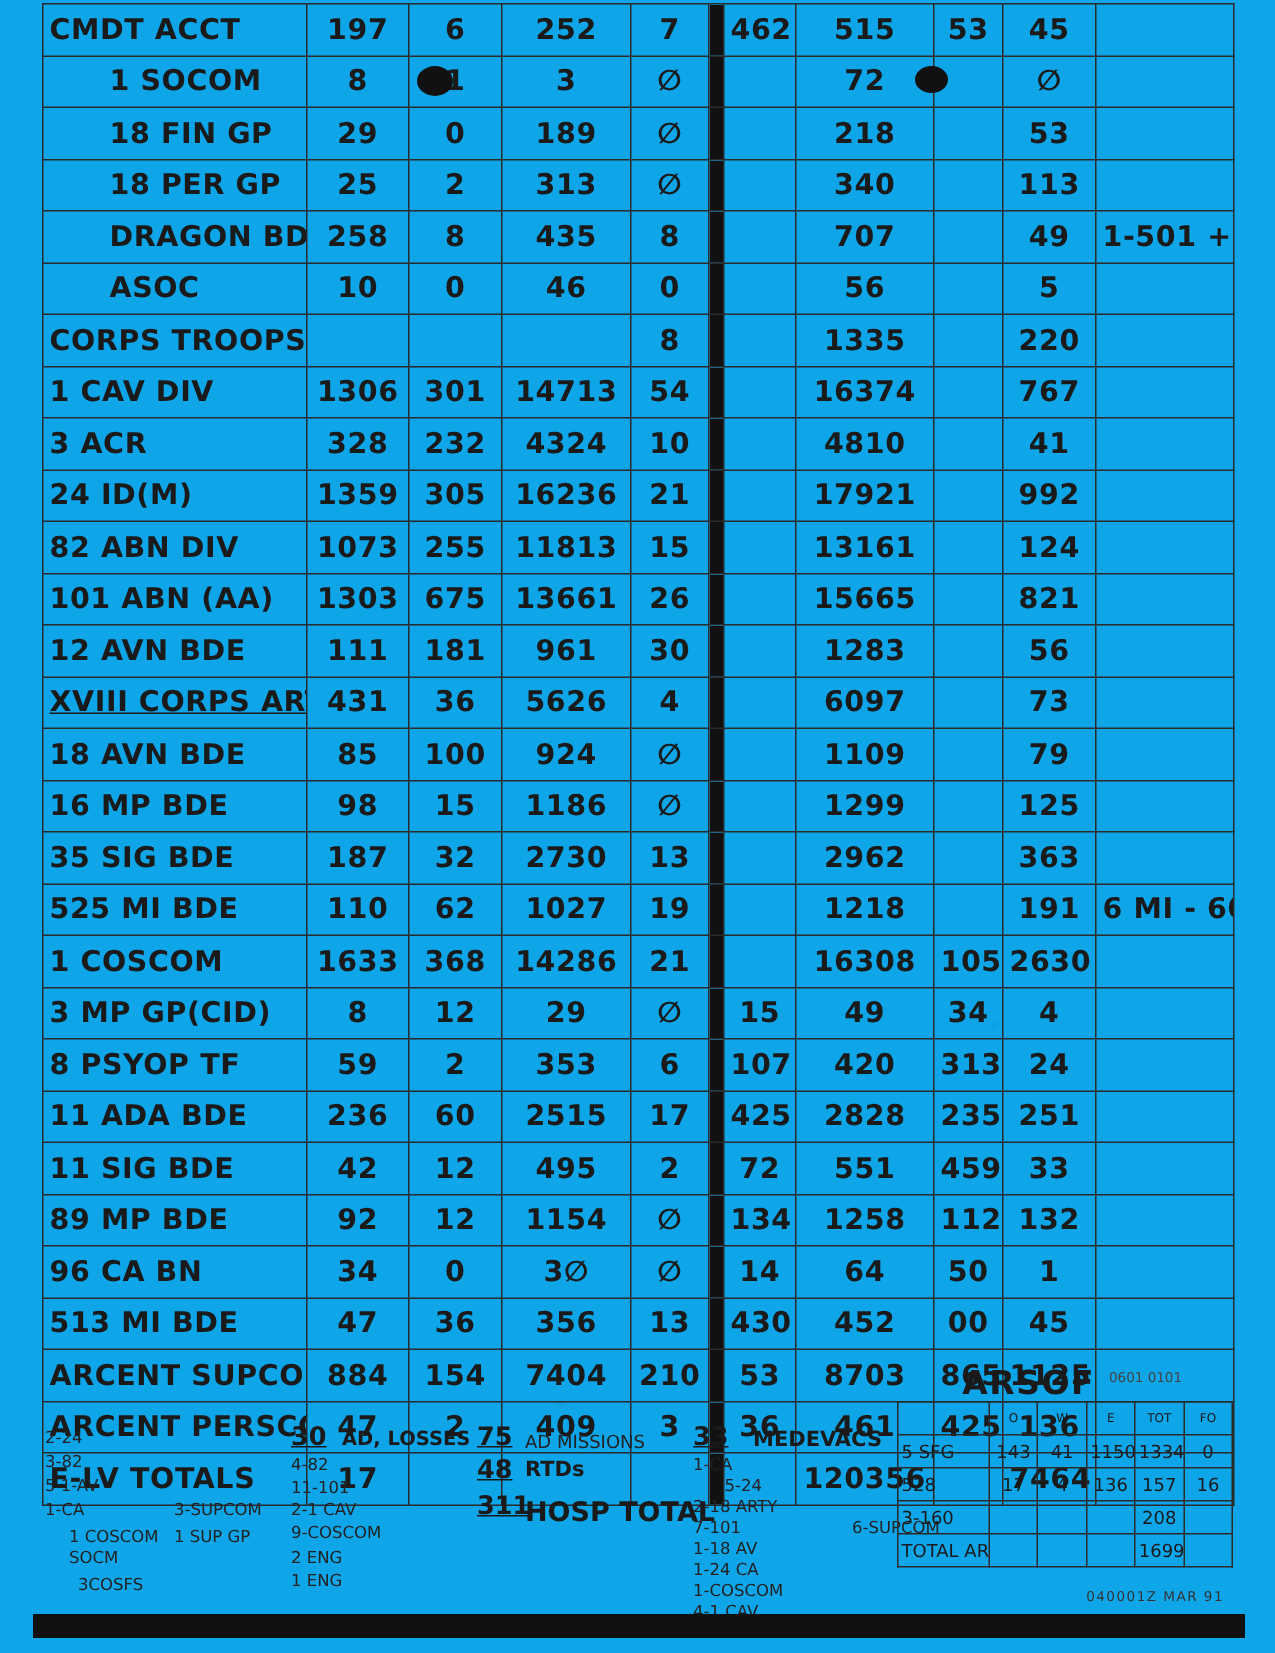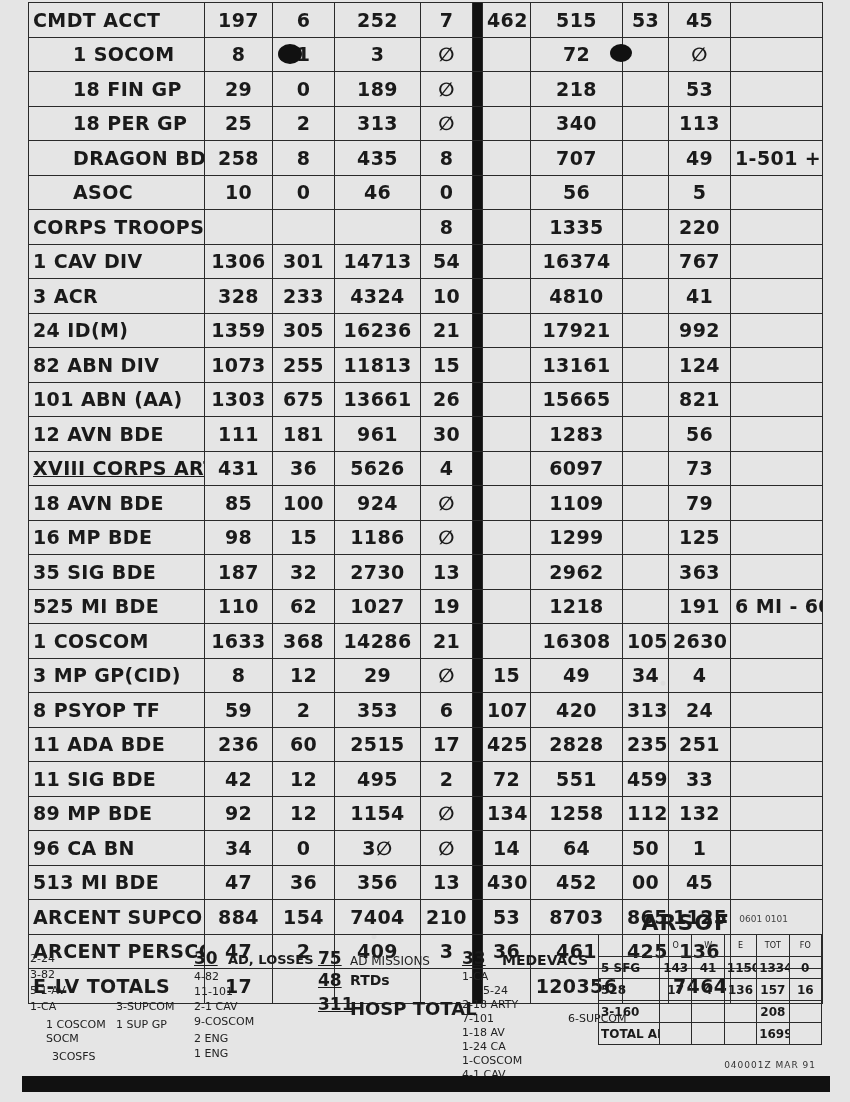--- a/index.html
+++ b/index.html
@@ -5,21 +5,21 @@
   html,body{margin:0;padding:0;background:#fff;}
   body{
     width:850px;height:1102px;
     font-family:"Liberation Serif", serif;
     color:#1a1a1a;
     position:relative;
     overflow:hidden;
   }
   .sheet{
     position:absolute;inset:0;
-    background:#e5e5e5;
+    background:#0ea5e9;
   }
   
   .noise{
     position:absolute;inset:0;
     background:
       radial-gradient(circle at 12% 30%, rgba(0,0,0,.035) 0 2px, transparent 3px),
       radial-gradient(circle at 78% 62%, rgba(0,0,0,.03) 0 2px, transparent 3px),
       radial-gradient(circle at 44% 85%, rgba(0,0,0,.03) 0 2px, transparent 3px);
     pointer-events:none;
   }
@@ -99,21 +99,21 @@
     position:absolute; right:0; top:6px;
     border-collapse:collapse;
     width:224px;
     table-layout:fixed;
   }
   table.arsof td{
     border:1px solid #2a2a2a;
     height:21px;
     font-size:12px;
     font-family:"DejaVu Sans", sans-serif;
-    font-weight:700;
+    font-weight:400;
     text-align:center;
     padding:0 2px;
     white-space:nowrap;
     overflow:hidden;
   }
   table.arsof td.name{ text-align:left; font-size:12px; width:56px;}
   table.arsof td.hdr{ font-size:8px; font-weight:500;}
   .arsoftitle{
     position:absolute; right:92px; top:-18px;
     font-size:22px; font-weight:700; letter-spacing:1px;
@@ -265,21 +265,21 @@
         <td class="num small"></td>
         <td class="num">16374</td>
         <td class="num small"></td>
         <td class="num">767</td>
         <td class="num small"></td>
       </tr>
 
       <tr>
         <td class="lbl">3 ACR</td>
         <td class="num">328</td>
-        <td class="num">233</td>
+        <td class="num">232</td>
         <td class="num">4324</td>
         <td class="num">10</td>
         <td class="bar"></td>
         <td class="num small"></td>
         <td class="num">4810</td>
         <td class="num small"></td>
         <td class="num">41</td>
         <td class="num small"></td>
       </tr>
 

